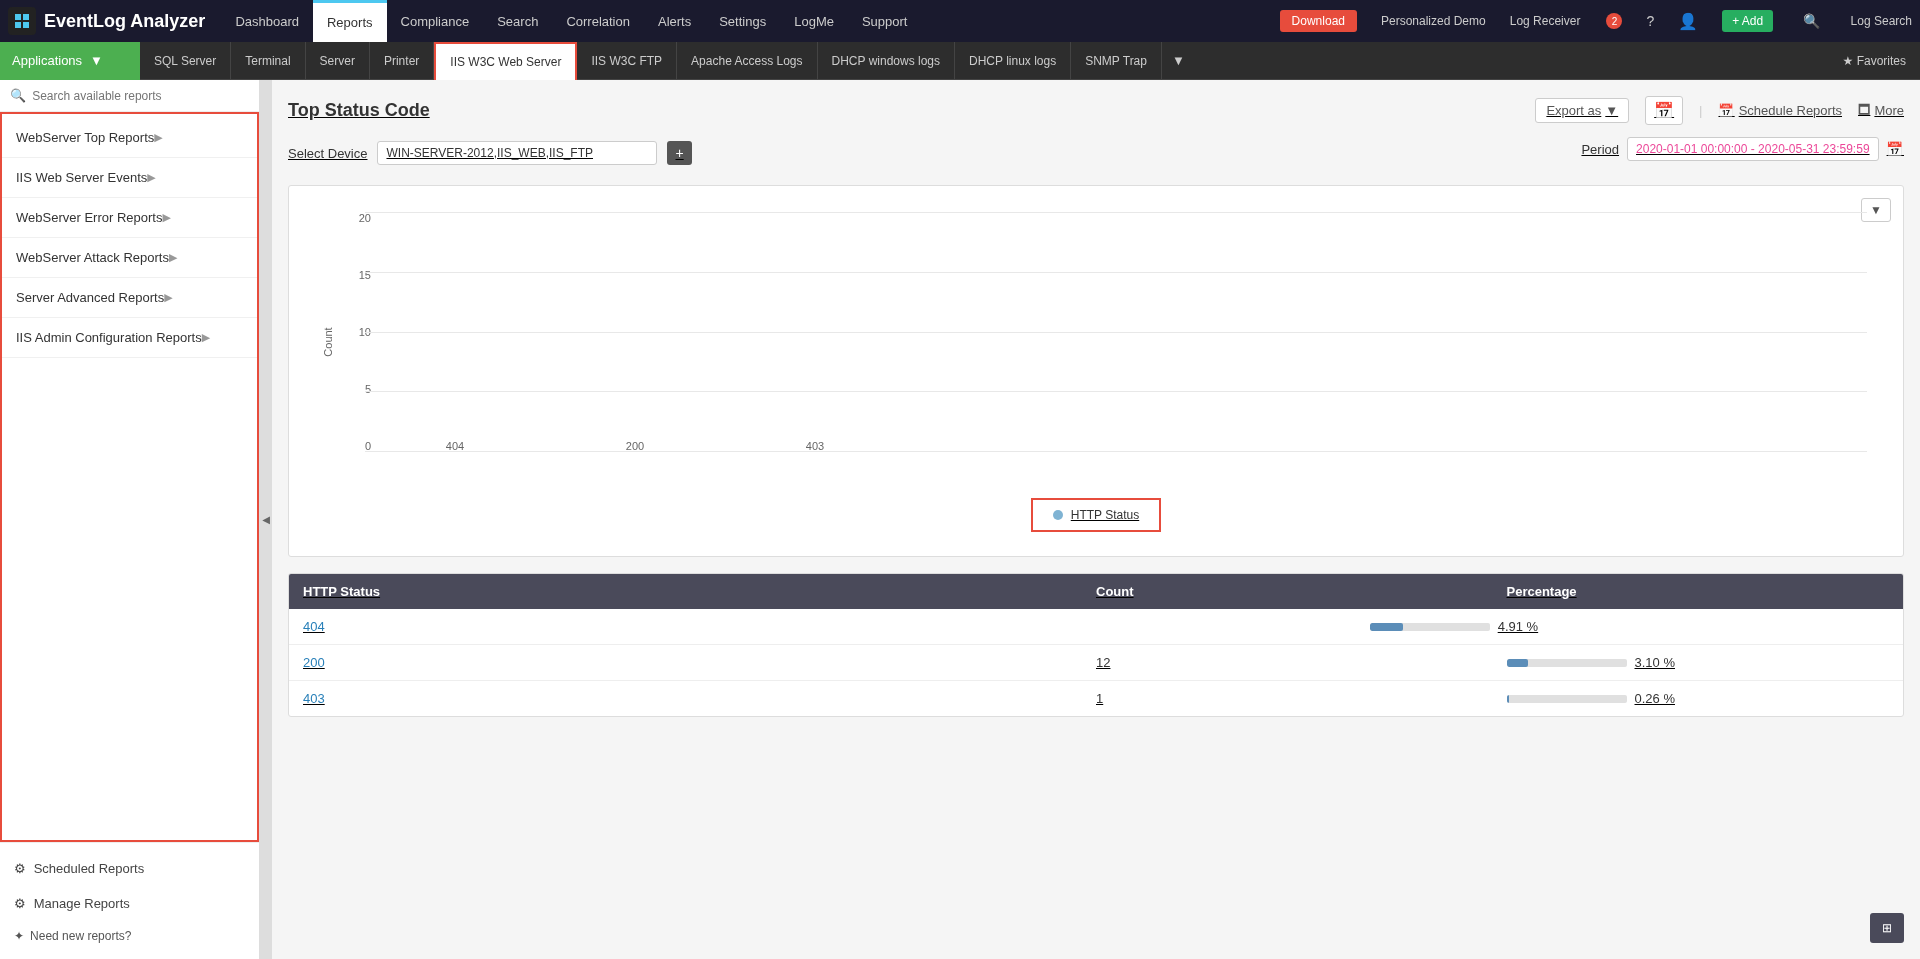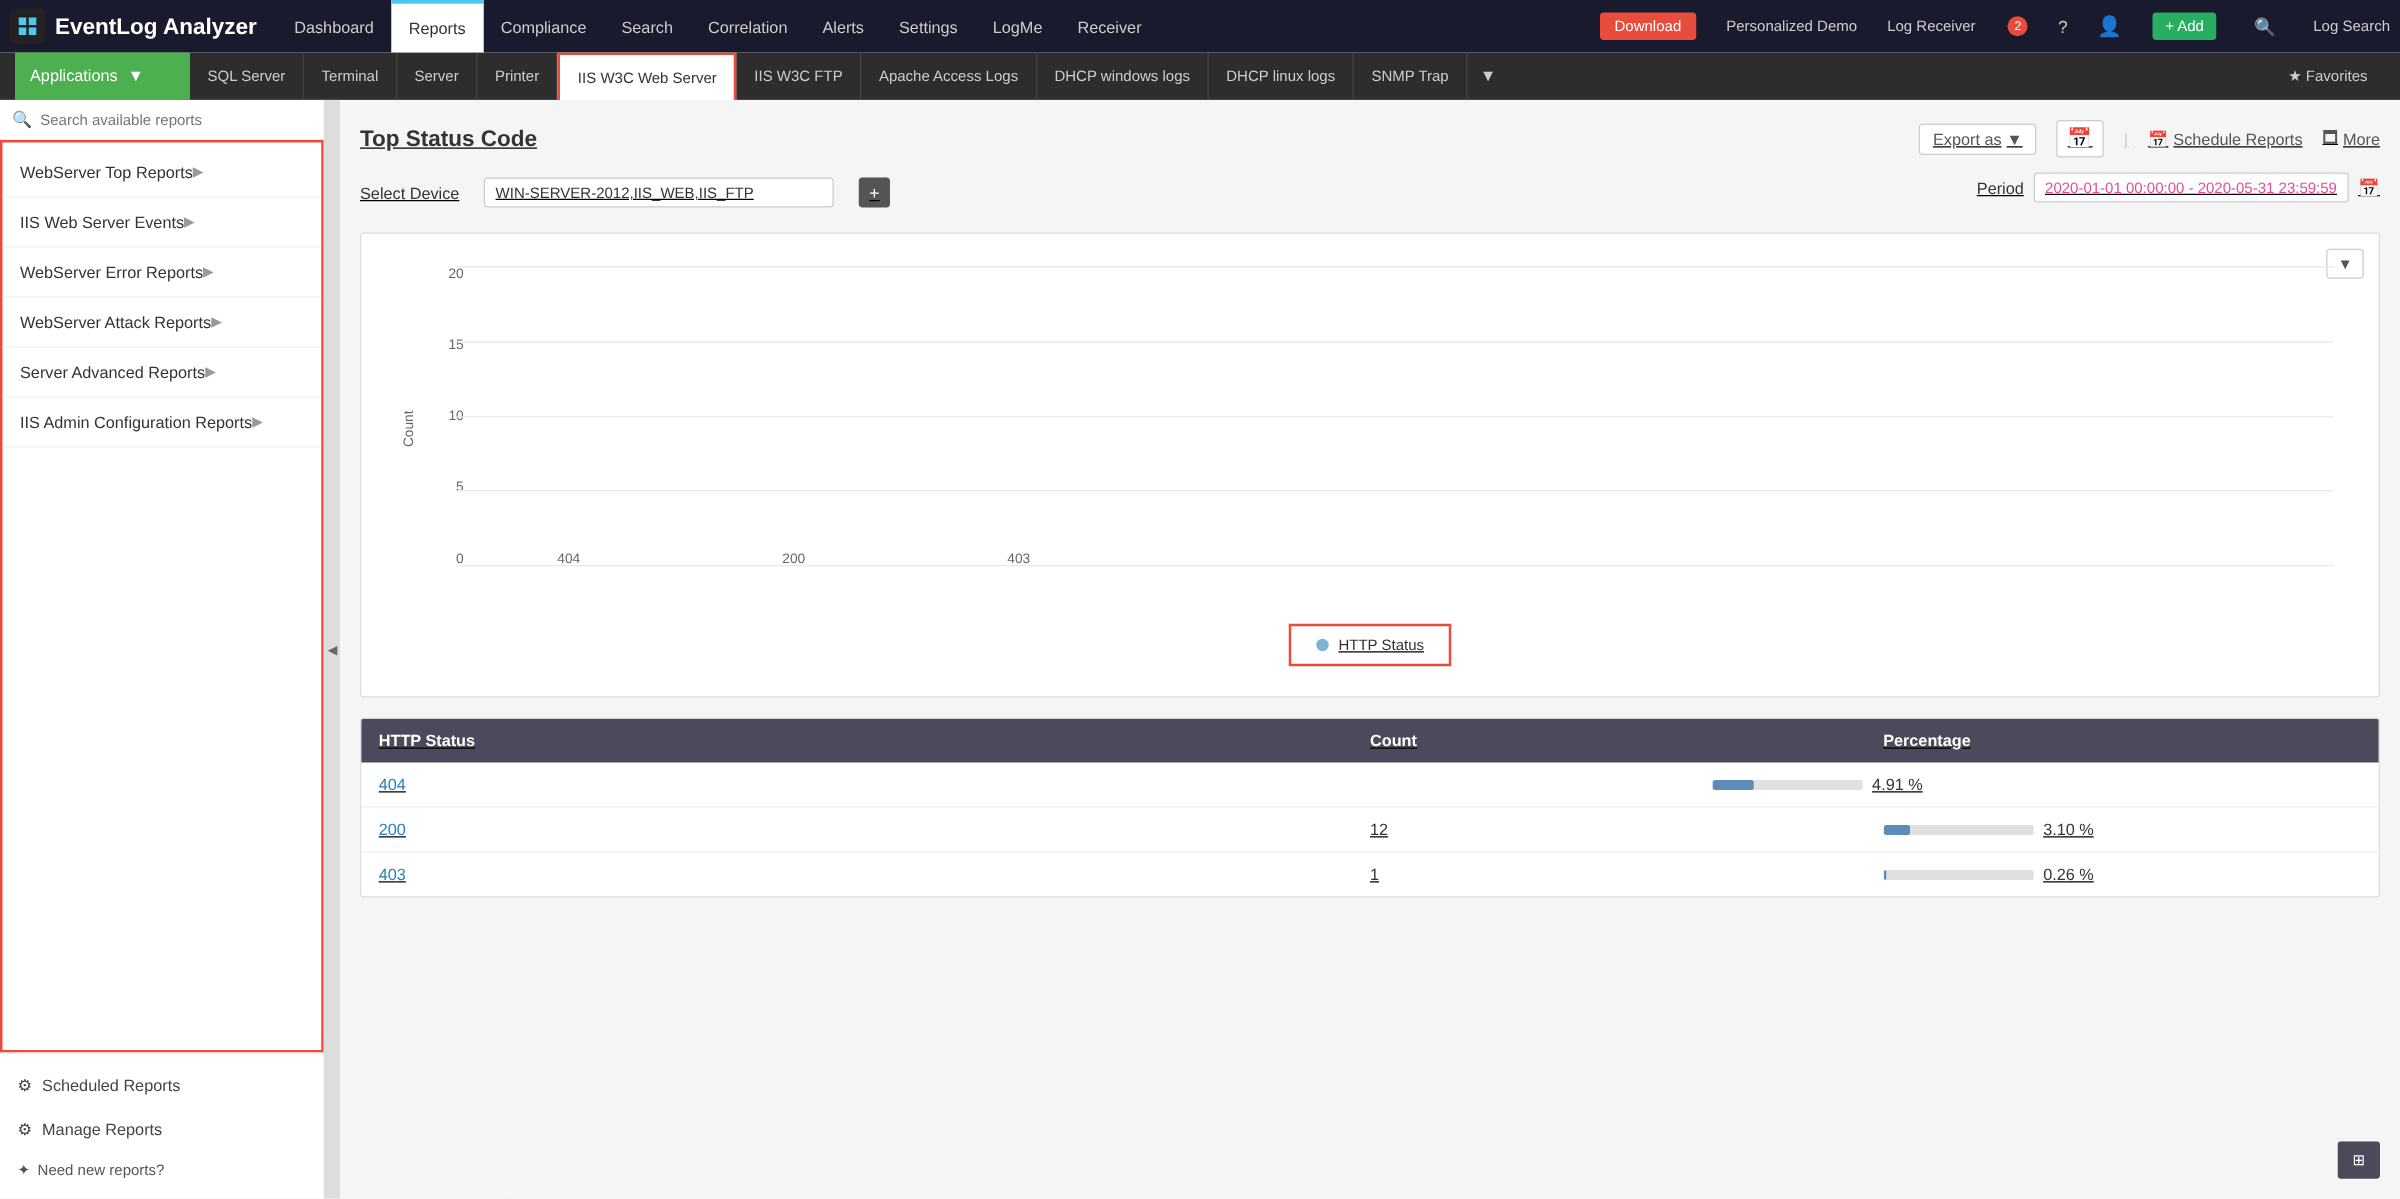--- a/index.html
+++ b/index.html
@@ -91,21 +91,21 @@
     }
     .search-icon-nav { color: #ccc; cursor: pointer; font-size: 14px; margin: 0 6px; }
     .log-search-label { color: #ccc; font-size: 12px; cursor: pointer; }
 
     
     .sub-nav {
       display: flex;
       align-items: center;
       background: #2d2d2d;
       height: 38px;
-      padding: 12px;
+      padding: 0;
       border-bottom: 1px solid #444;
     }
     .app-dropdown {
       display: flex;
       align-items: center;
       background: #4caf50;
       color: #fff;
       padding: 0 12px;
       height: 38px;
       cursor: pointer;
@@ -300,21 +300,21 @@
       cursor: pointer;
       color: #555;
       font-size: 13px;
     }
 
     
     .device-row {
       display: flex;
       align-items: center;
       margin-bottom: 4px;
-      gap: 20px;
+      gap: 10px;
     }
     .device-label { font-size: 13px; color: #333; }
     .device-select {
       display: flex;
       align-items: center;
       border: 1px solid #ccc;
       background: #fff;
       border-radius: 3px;
       padding: 4px 8px;
       font-size: 12px;
@@ -502,21 +502,21 @@
   </div>
   <div class="nav-items">
     <div class="nav-item">Dashboard</div>
     <div class="nav-item active">Reports</div>
     <div class="nav-item">Compliance</div>
     <div class="nav-item">Search</div>
     <div class="nav-item">Correlation</div>
     <div class="nav-item">Alerts</div>
     <div class="nav-item">Settings</div>
     <div class="nav-item">LogMe</div>
-    <div class="nav-item">Receiver</div>
+    <div class="nav-item">Support</div>
   </div>
   <div class="nav-right">
     <span class="download-btn">Download</span>
     <span class="personalized-demo">Personalized Demo</span>
     <span class="log-receiver">Log Receiver</span>
     <span class="notification-badge">2</span>
     <span style="color:#ccc;cursor:pointer;font-size:14px;">?</span>
     <span style="color:#ccc;cursor:pointer;font-size:16px;">👤</span>
     <span class="add-btn">+ Add</span>
     <span class="search-icon-nav">🔍</span>

